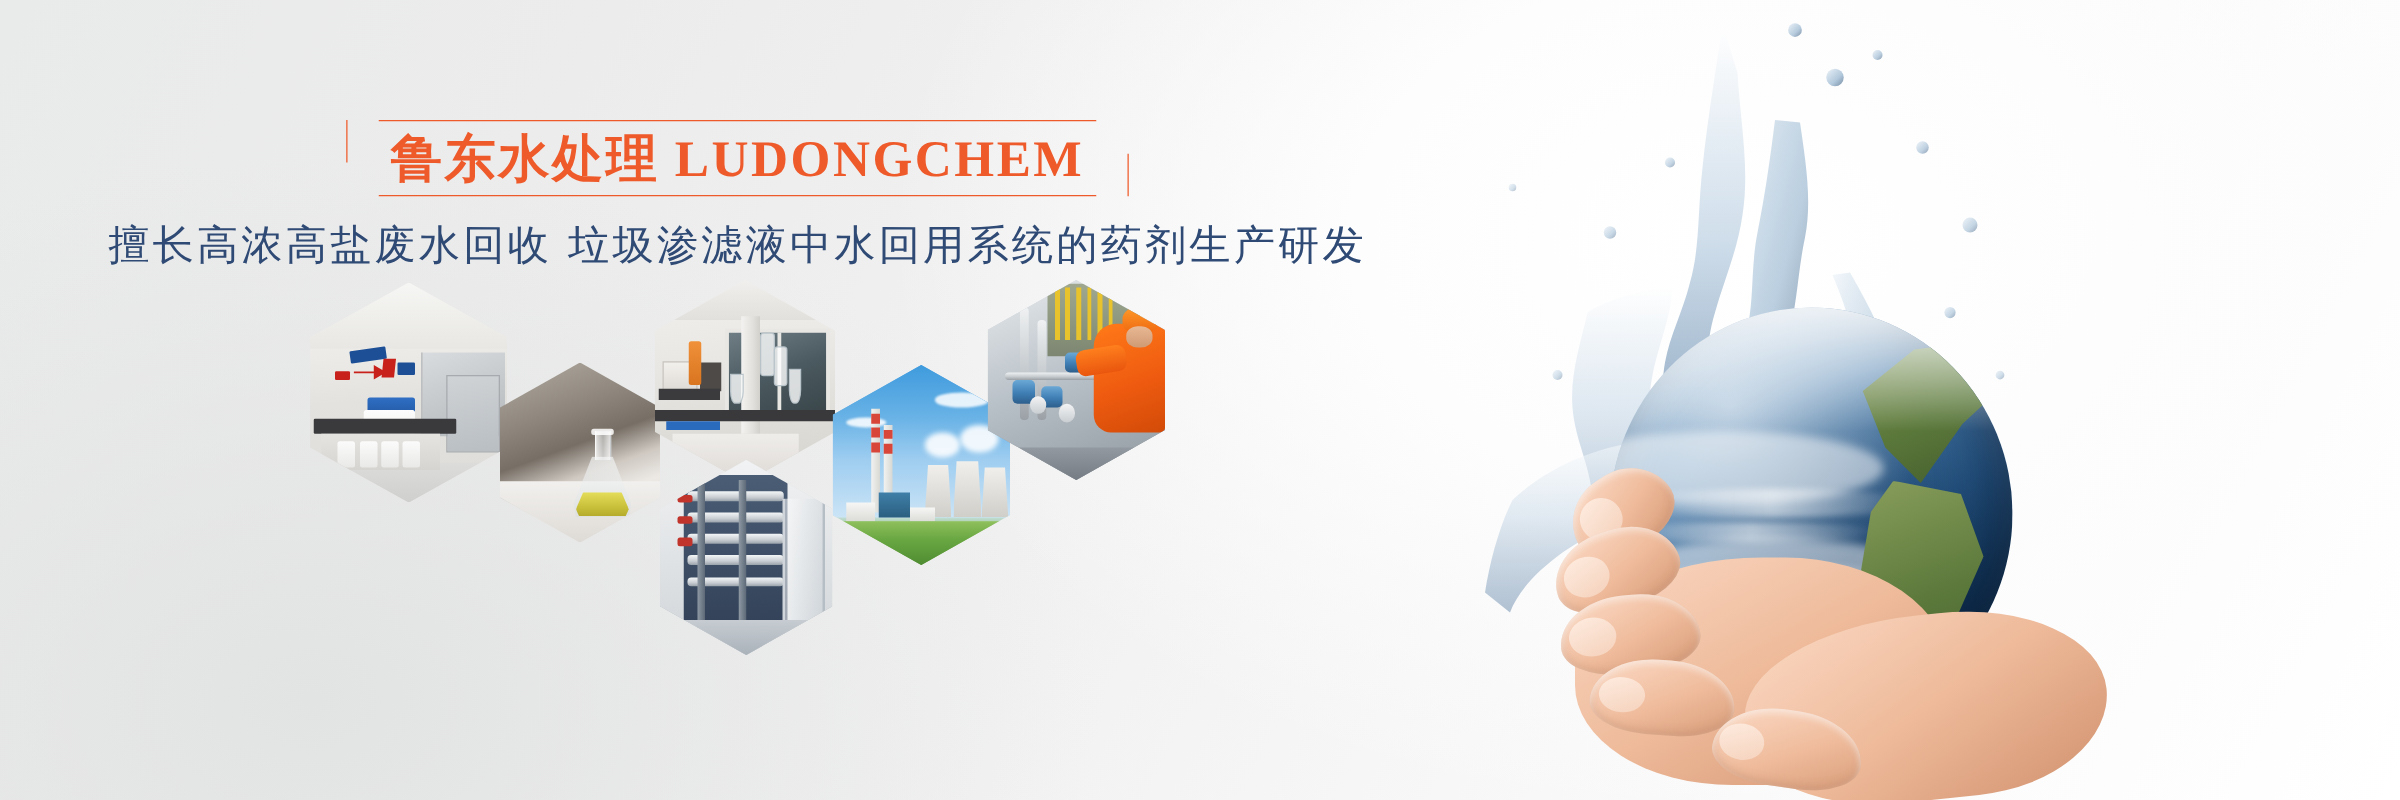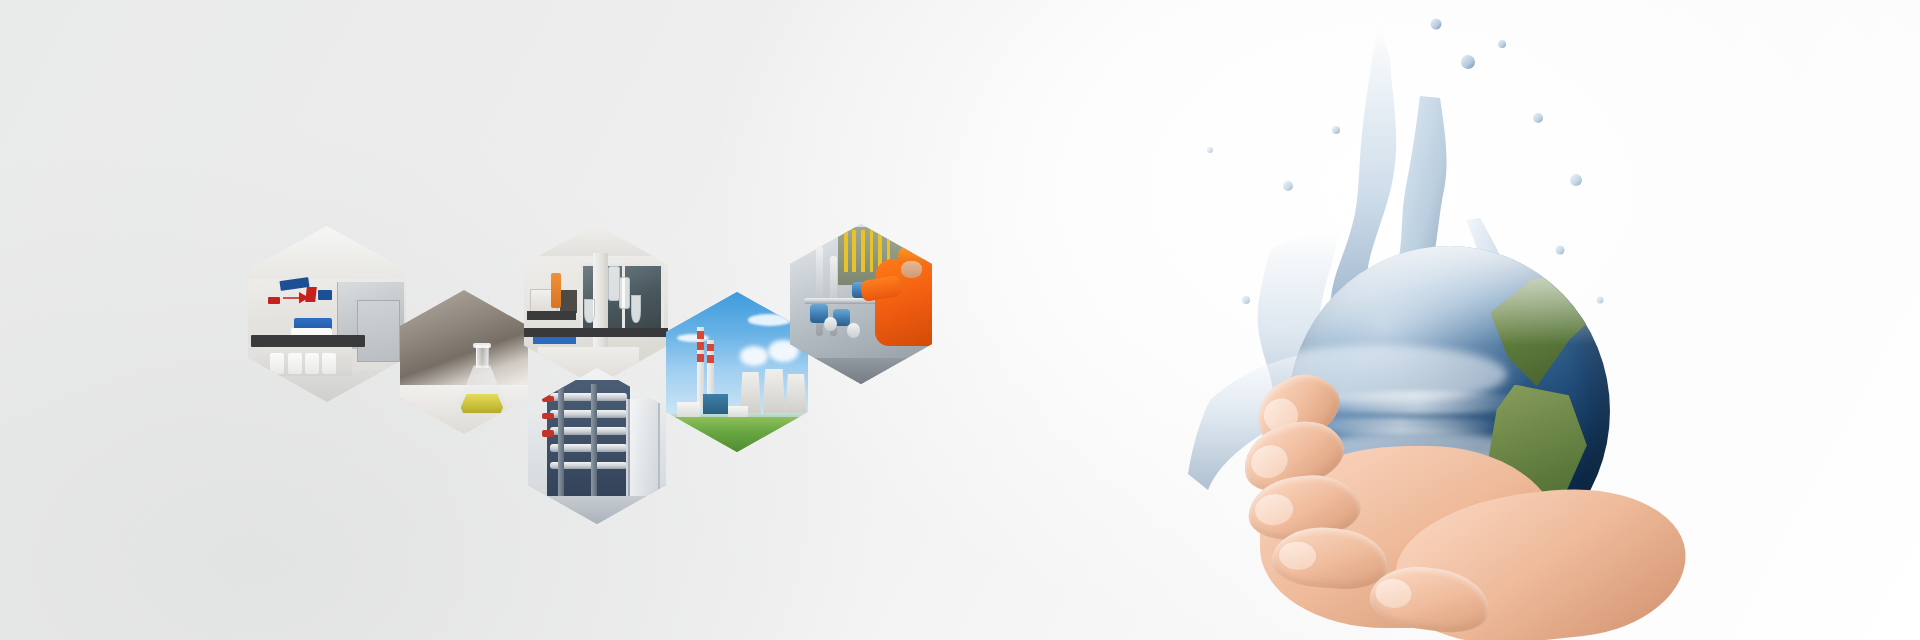--- a/index.html
+++ b/index.html
@@ -214,20 +214,28 @@
     background:linear-gradient(160deg,#fff0e6,#f6d6c2);opacity:.85;}
   .palm{position:absolute;border-radius:50% 44% 38% 42%/46% 50% 50% 44%;
     background:linear-gradient(150deg,#fbd9c4,#eeba9a 50%,#d2926f);}
 </style>
 </head>
 <body>
 
 <div id="stage">
 
   <div id="textblock">
+    <div class="title-wrap">
+      <span class="title-bracket l"></span>
+      <span class="title-bracket r"></span>
+      <div class="title-rule top"></div>
+      <div class="main-title">鲁东水处理 LUDONGCHEM</div>
+      <div class="title-rule bot"></div>
+    </div>
+    <div class="sub-title">擅长高浓高盐废水回收 垃圾渗滤液中水回用系统的药剂生产研发</div>
   </div>
 
   <div id="hexes">
 
     <div class="hex" id="hex1">
       <div class="img">
         <div class="lab1-ceiling"></div>
         <div class="lab1-cab"></div>
         <div class="lab1-cab2"></div>
         <div class="lab1-floor"></div>

